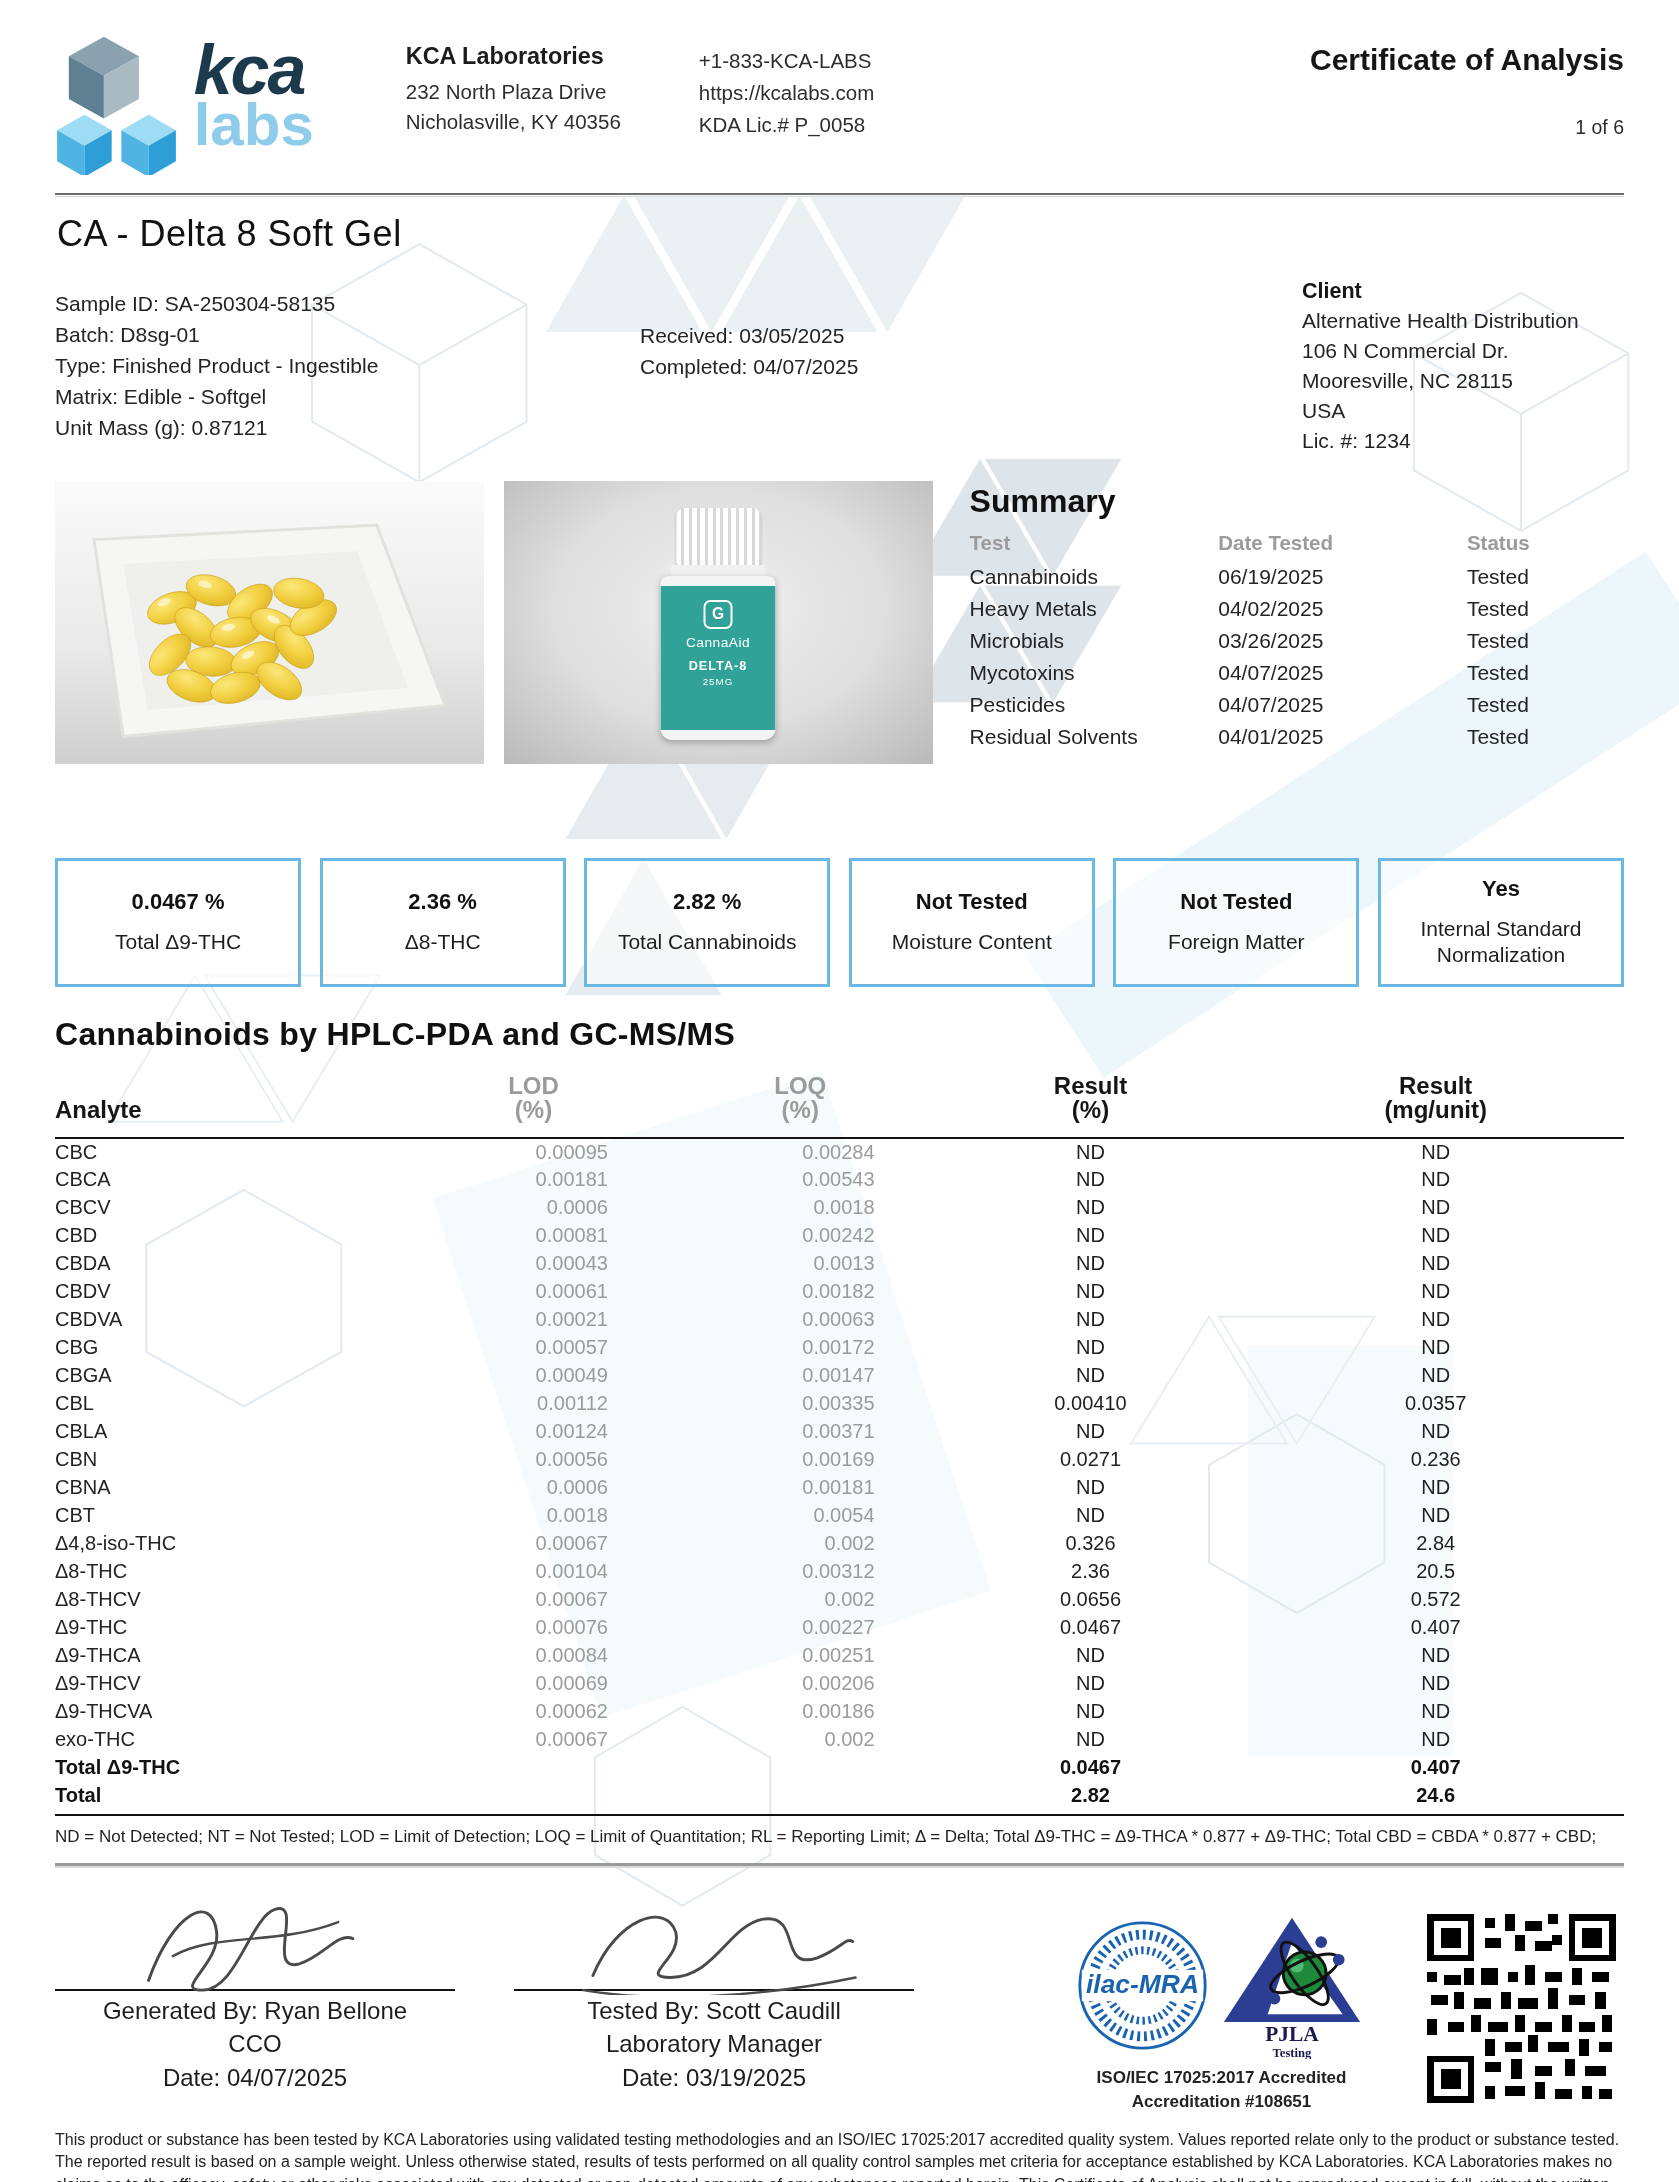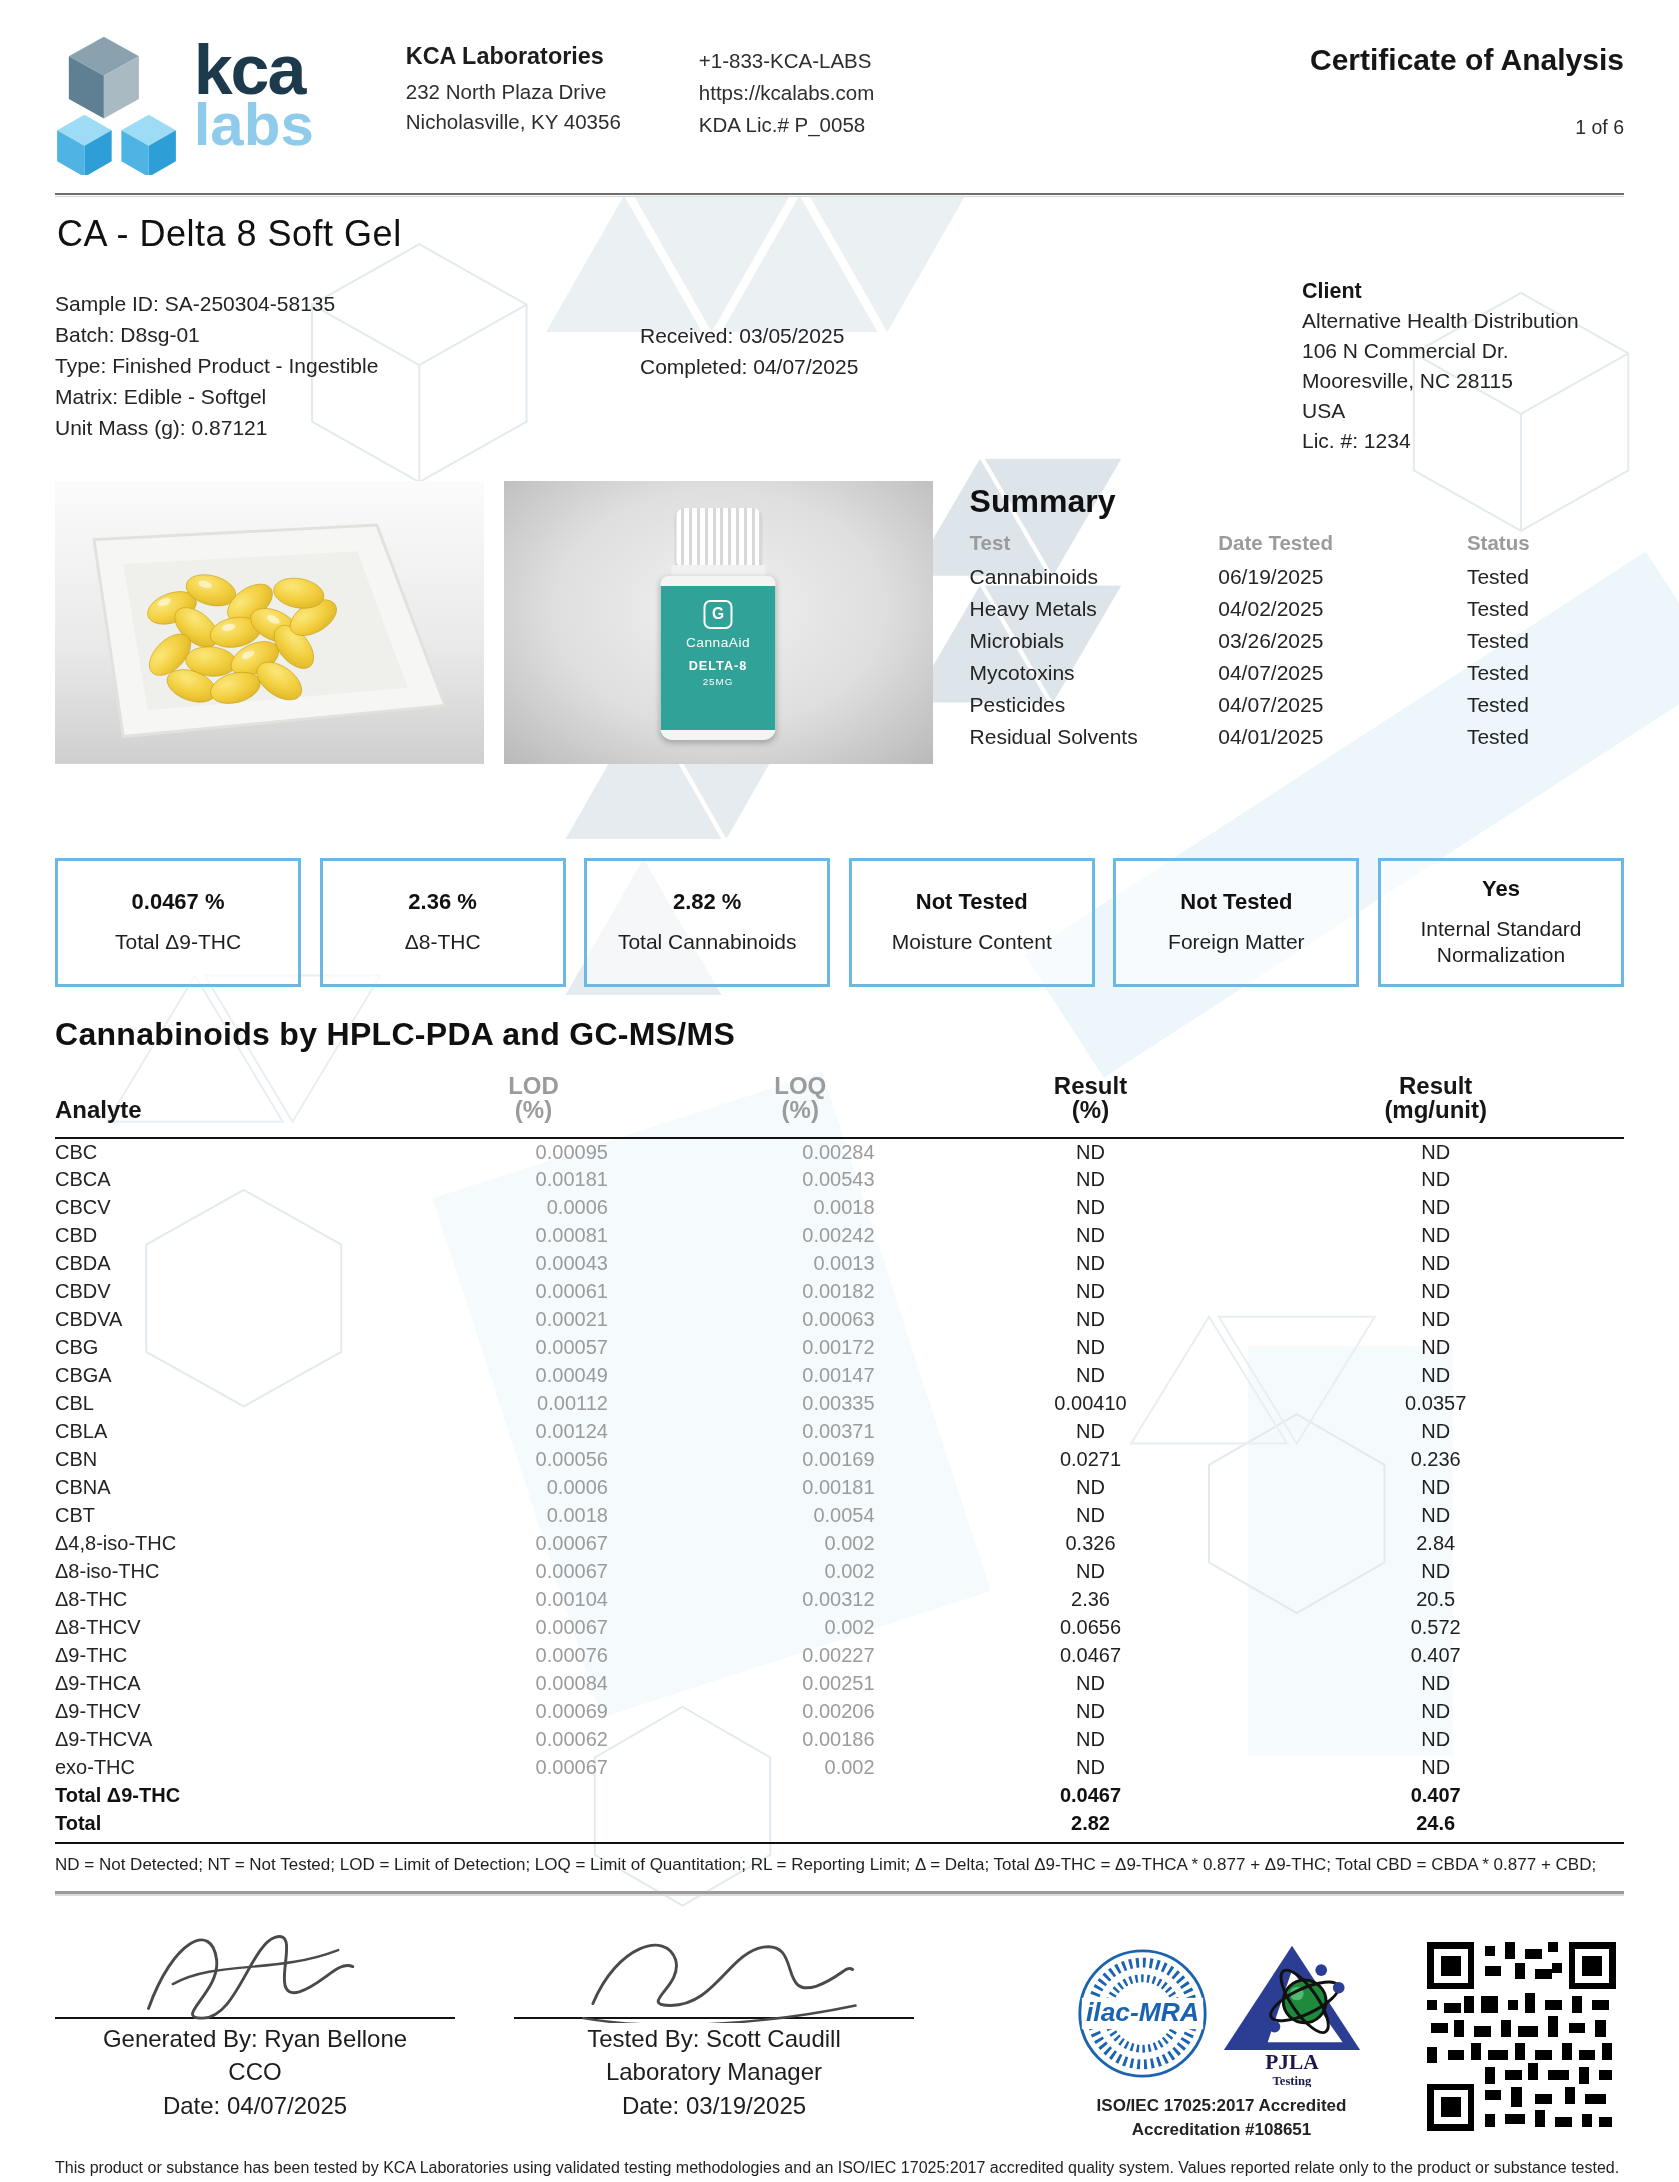--- a/index.html
+++ b/index.html
@@ -6,21 +6,21 @@
   html,body { background:#fff; }
   body { font-family:"Liberation Sans", sans-serif; color:#2b2b2b; }
   .page { position:relative; width:1679px; height:2183px; background:#fff; overflow:hidden; }
   .bg-pattern { position:absolute; inset:0; z-index:0; pointer-events:none; }
   .content { position:relative; z-index:1; padding:29px 55px 0 55px; }
 
   
   .topbar { display:flex; align-items:flex-start; }
   .logo-wrap { display:flex; align-items:flex-start; gap:13.7px; width:341px; }
   .logo-text { line-height:1; margin-top:5.9px; }
-  .logo-kca { font-size:70px; font-weight:bold; color:#1d3a4c; letter-spacing:-2px; display:block; }
+  .logo-kca { font-size:70px; font-weight:bold; color:#1d3a4c; letter-spacing:-2px; display:block;font-style:italic; }
   .logo-labs { font-size:60px; font-weight:bold; color:#8fcbea; letter-spacing:0px; display:block; margin-top:-9.8px; }
   .lab-block { margin-left:9.8px; margin-top:13.7px; width:293px; }
   .lab-name { font-size:23.4px; font-weight:bold; color:#1c1c1c; margin-bottom:7.8px; }
   .lab-line { font-size:20.5px; color:#2e2e2e; line-height:30px; }
   .contact-block { margin-top:15.6px; width:302px; }
   .contact-block .lab-line { line-height:32px; }
   .cert-block { margin-left:auto; text-align:right; margin-top:13.7px; }
   .cert-title { font-size:30px; font-weight:bold; color:#161616; }
   .page-indicator { font-size:19.5px; color:#2b2b2b; margin-top:39px; }
   .header-rule { margin:17.6px 55px 0 55px; border-top:2.9px solid #6f6f6f; border-bottom:1px solid #d7d7d7; height:4.9px; }
@@ -496,27 +496,20 @@
           </tr>
 
           <tr>
             <td class="cell-analyte">Δ4,8-iso-THC</td>
             <td class="cell-lod">0.00067</td>
             <td class="cell-loq">0.002</td>
             <td class="cell-pct">0.326</td>
             <td class="cell-mg">2.84</td>
           </tr>
 
-          <tr>
-            <td class="cell-analyte">Δ8-iso-THC</td>
-            <td class="cell-lod">0.00067</td>
-            <td class="cell-loq">0.002</td>
-            <td class="cell-pct">ND</td>
-            <td class="cell-mg">ND</td>
-          </tr>
 
           <tr>
             <td class="cell-analyte">Δ8-THC</td>
             <td class="cell-lod">0.00104</td>
             <td class="cell-loq">0.00312</td>
             <td class="cell-pct">2.36</td>
             <td class="cell-mg">20.5</td>
           </tr>
 
           <tr>

